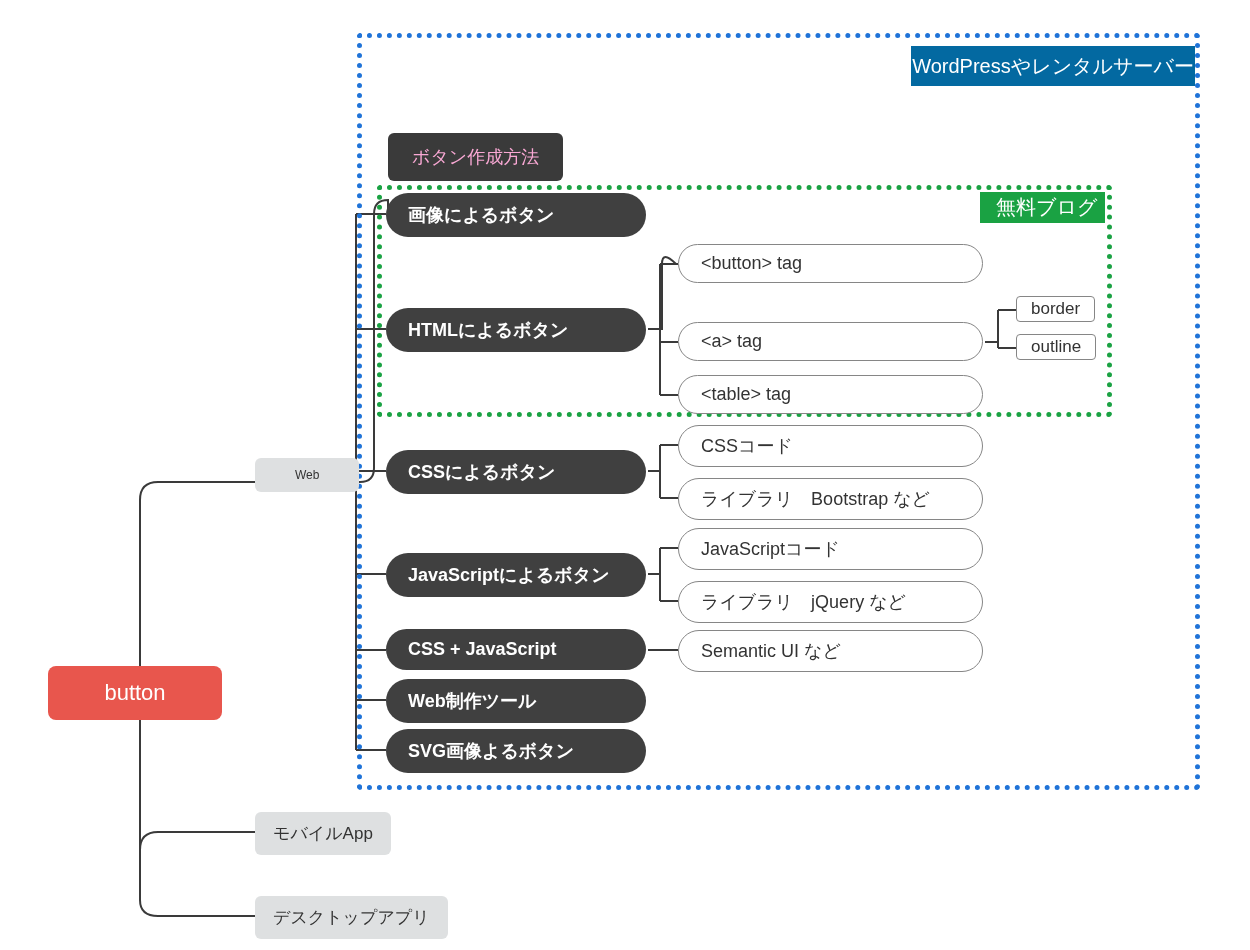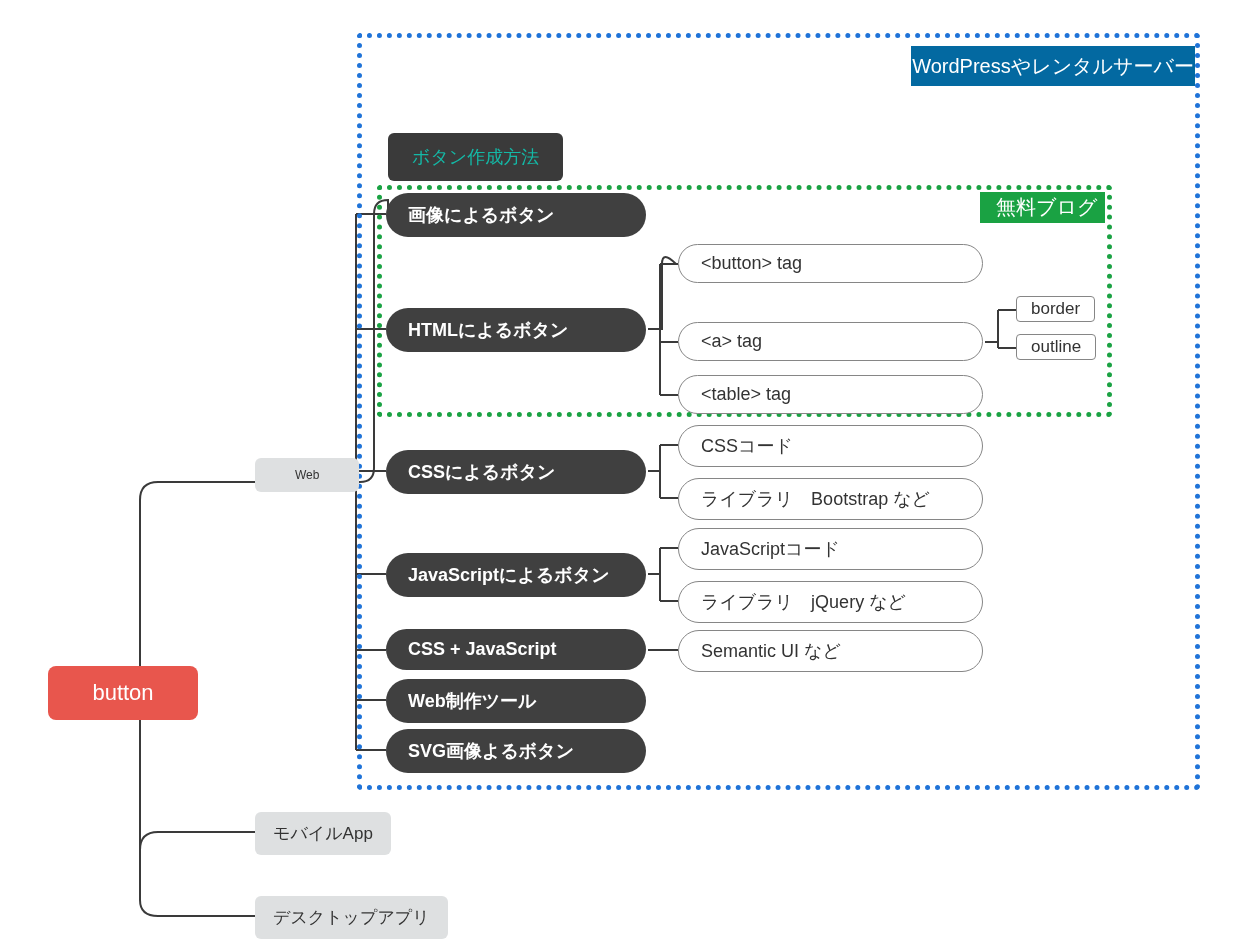--- a/index.html
+++ b/index.html
@@ -54,21 +54,21 @@
     min-width: 305px;
   }
   .outline.small {
     min-width: 0;
     padding: 2px 14px;
     font-size: 17px;
     border-radius: 4px;
   }
   .darklabel {
     background: #3a3a3a;
-    color: #14b8a6;
+    color: #f9a8d4;
     border-radius: 6px;
     padding: 12px 24px;
     font-size: 18px;
   }
   .blue-region {
     position: absolute;
     border: 5px dotted #1f73d8;
     border-radius: 4px;
   }
   .blue-badge {
@@ -159,21 +159,21 @@
 <div class="blue-region" style="left:357px; top:33px; width:843px; height:757px;"></div>
 <div class="blue-badge" style="right:55px; top:46px;">
   <span>WordPressやレンタルサーバー</span><br>
 </div>
 
 <div class="green-region" style="left:377px; top:185px; width:735px; height:232px;"></div>
 <div class="green-badge" style="left:980px; top:192px;padding-left:16px;">無料ブログ</div>
 
 <div class="node darklabel" style="left:388px; top:133px;">ボタン作成方法</div>
 
-<div class="node root" style="left:48px; top:666px; width:150px;">button</div>
+<div class="node root" style="left:48px; top:666px; width:174px;">button</div>
 
 <div class="node gray" style="left:255px; top:458px;">Web</div>
 <div class="node gray small" style="left:255px; top:812px;">モバイルApp</div>
 <div class="node gray small" style="left:255px; top:896px;">デスクトップアプリ</div>
 
 <div class="node green" style="left:386px; top:193px;">画像によるボタン</div>
 <div class="node green" style="left:386px; top:308px;">HTMLによるボタン</div>
 <div class="node green" style="left:386px; top:450px;">CSSによるボタン</div>
 <div class="node green" style="left:386px; top:553px;">JavaScriptによるボタン</div>
 <div class="node green" style="left:386px; top:629px;">CSS + JavaScript</div>

